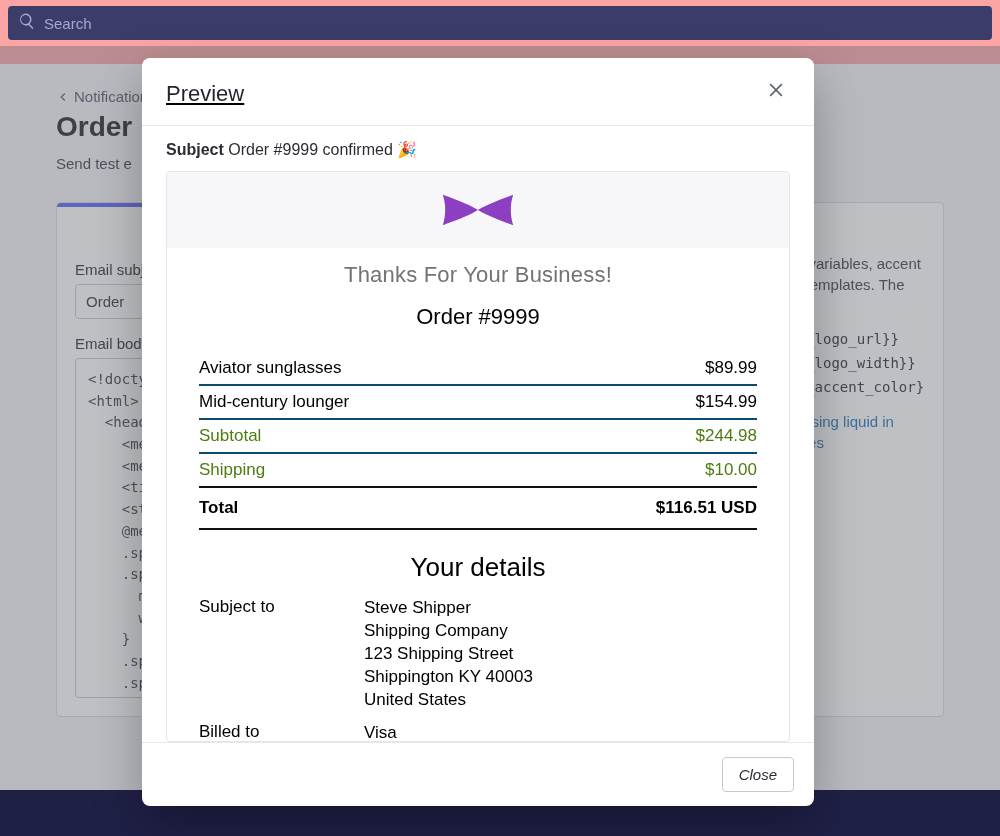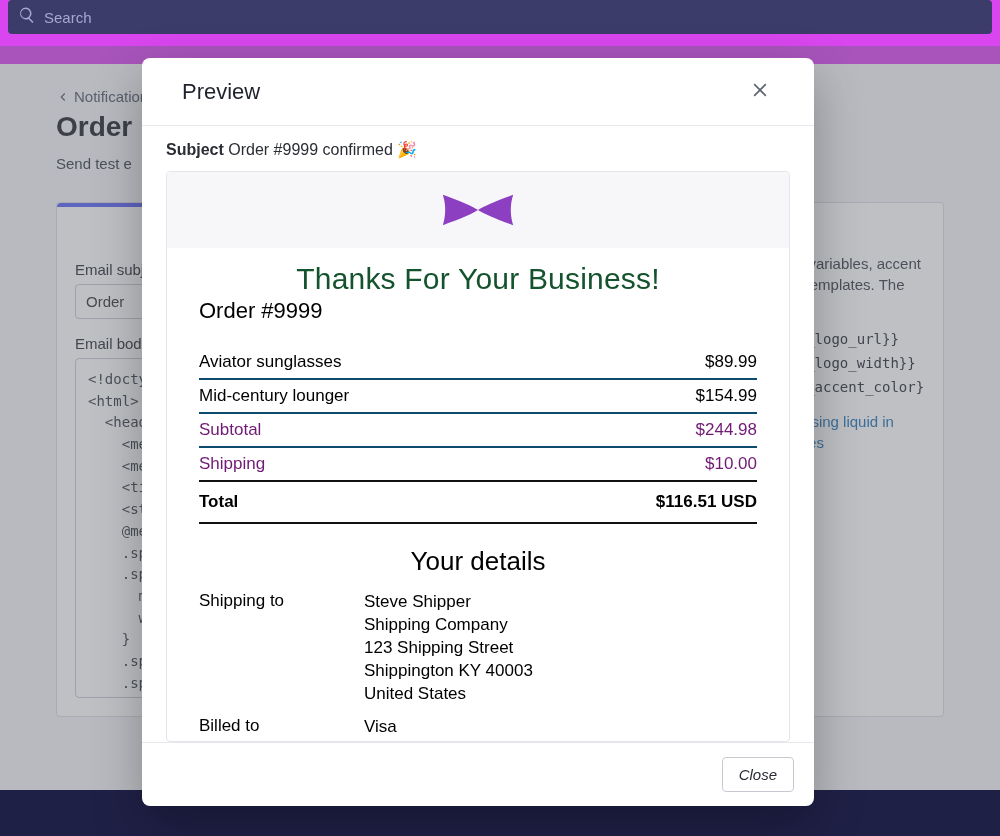--- a/index.html
+++ b/index.html
@@ -1,20 +1,20 @@
 <!DOCTYPE html>
 <html><head>
 <meta charset="utf-8">
 <style>
   * { box-sizing: border-box; margin: 0; padding: 0; }
   html, body { width: 1000px; height: 836px; font-family: -apple-system, BlinkMacSystemFont, "Segoe UI", Helvetica, Arial, sans-serif; overflow: hidden; }
   body { background: #f4f5f7; position: relative; }
 
   
-  .topbar { background: #d946ef; height: 64px; padding: 0 8px; }
+  .topbar { background: #fca5a5; height: 64px; padding: 6px 8px; }
   .search-wrap { background: #3b3c6a; border-radius: 4px; height: 34px; display: flex; align-items: center; padding: 0 10px; gap: 8px; }
   .search-wrap svg { width: 18px; height: 18px; fill: #aaabd1; }
   .search-wrap input { background: transparent; border: none; outline: none; color: #c7c8e8; font-size: 15px; flex: 1; }
   .search-wrap input::placeholder { color: #a7a8cf; }
 
   
   .page { padding: 24px 56px; position: relative; }
   .overlay { position: absolute; inset: 46px 0 46px 0; background: rgba(100,105,115,0.42); }
   .breadcrumb { display: flex; align-items: center; gap: 4px; color: #545969; font-size: 15px; }
   .breadcrumb svg { width: 14px; height: 14px; stroke: #545969; stroke-width: 2; fill: none; }
@@ -35,37 +35,37 @@
   .right-card h3 { font-size: 17px; font-weight: 600; margin-bottom: 12px; color: #1f2125; }
   .right-card p { font-size: 15px; color: #3a3f47; line-height: 1.4; margin-bottom: 12px; }
   .right-card ul { list-style: disc; padding-left: 22px; margin-bottom: 12px; }
   .right-card li { font-family: ui-monospace, Menlo, Consolas, monospace; font-size: 14px; color: #2a2d33; line-height: 1.7; white-space: nowrap; overflow: hidden; }
   .link { color: #1f73b7; text-decoration: none; font-size: 15px; line-height: 1.4; display: inline-block; }
 
   .bottombar { position: absolute; left: 0; right: 0; bottom: 0; height: 46px; background: #1f2046; }
 
   
   .modal { position: absolute; left: 142px; top: 58px; width: 672px; height: 748px; background: #fff; border-radius: 8px; box-shadow: 0 18px 50px rgba(0,0,0,.28); display: flex; flex-direction: column; overflow: hidden; }
-  .modal-header { display: flex; align-items: center; justify-content: space-between; padding: 18px 40px; border-bottom: 1px solid #e6e8ec; }
+  .modal-header { display: flex; align-items: flex-end; justify-content: space-between; padding: 18px 24px; border-bottom: 1px solid #e6e8ec; text-decoration: underline; }
   .modal-header h2 { font-size: 22px; font-weight: 500; color: #1f232b; }
   .close-btn { background: none; border: none; cursor: pointer; padding: 4px; }
   .close-btn svg { width: 20px; height: 20px; stroke: #5d6470; stroke-width: 2; fill: none; }
   .modal-sub { padding: 14px 24px 12px; font-size: 16px; color: #2a2d33; }
   .modal-sub b { font-weight: 600; }
   .preview-frame { margin: 0 24px; border: 1px solid #e3e5ea; border-radius: 4px; flex: 1; overflow: hidden; display: flex; flex-direction: column; }
   .pf-header { background: #f7f7f9; padding: 18px 0; display: flex; justify-content: center; }
   .bowtie { width: 80px; height: 40px; }
   .pf-body { padding: 14px 32px 20px; overflow: hidden; }
-  .pf-body h1 { font-size: 30px; font-weight: 400; text-align: center; color: #14532d; letter-spacing: .2px; }
-  .pf-order { font-size: 22px; margin-top: 2px; margin-bottom: 22px; }
+  .pf-body h1 { font-size: 22px; font-weight: 400; text-align: center; color: #737373; letter-spacing: .2px; }
+  .pf-order { text-align: center; font-size: 22px; margin-top: 16px; margin-bottom: 22px; }
   table.items { width: 100%; border-collapse: collapse; }
   table.items td { padding: 6px 0; font-size: 17px; }
   table.items td:last-child { text-align: right; }
   table.items tr.line td { border-top: 2px solid #0c4a6e; }
-  table.items tr.muted td { color: #701a75; margin-left: 32px; }
+  table.items tr.muted td { color: #4d7c0f; margin-left: 32px; }
   table.items tr.total td { border-top: 2px solid #111; border-bottom: 2px solid #111; font-weight: 700; padding: 10px 0; }
   .yd-title { text-align: center; font-size: 26px; margin: 22px 0 14px; }
   .detail-row { display: flex; font-size: 17px; margin-bottom: 10px; }
   .detail-row .lbl { width: 165px; }
   .detail-row .val { flex: 1; line-height: 1.35; }
   .modal-footer { border-top: 1px solid #e6e8ec; padding: 14px 20px; display: flex; justify-content: flex-end; }
   .btn { background: #fff; border: 1px solid #c6cad0; border-radius: 4px; padding: 8px 16px; font-size: 15px; color: #2a2d33; cursor: pointer; font-style: italic; }
 </style>
 </head>
 <body>
@@ -180,21 +180,21 @@
         </tr>
         <tr class="total">
           <td>Total</td>
           <td>$116.51 USD</td>
         </tr>
       </tbody>
         </table>
 
       <div class="yd-title">Your details</div>
       <div class="detail-row">
-        <div class="lbl">Shipping to</div>
+        <div class="lbl">Subject to</div>
         <div class="val" id="ship-to">Steve Shipper<br>Shipping Company<br>123 Shipping Street<br>Shippington KY 40003<br>United States</div>
       </div>
       <div class="detail-row">
         <div class="lbl">Billed to</div>
         <div class="val">Visa</div>
       </div>
     </div>
   </div>
 
   <div class="modal-footer">

